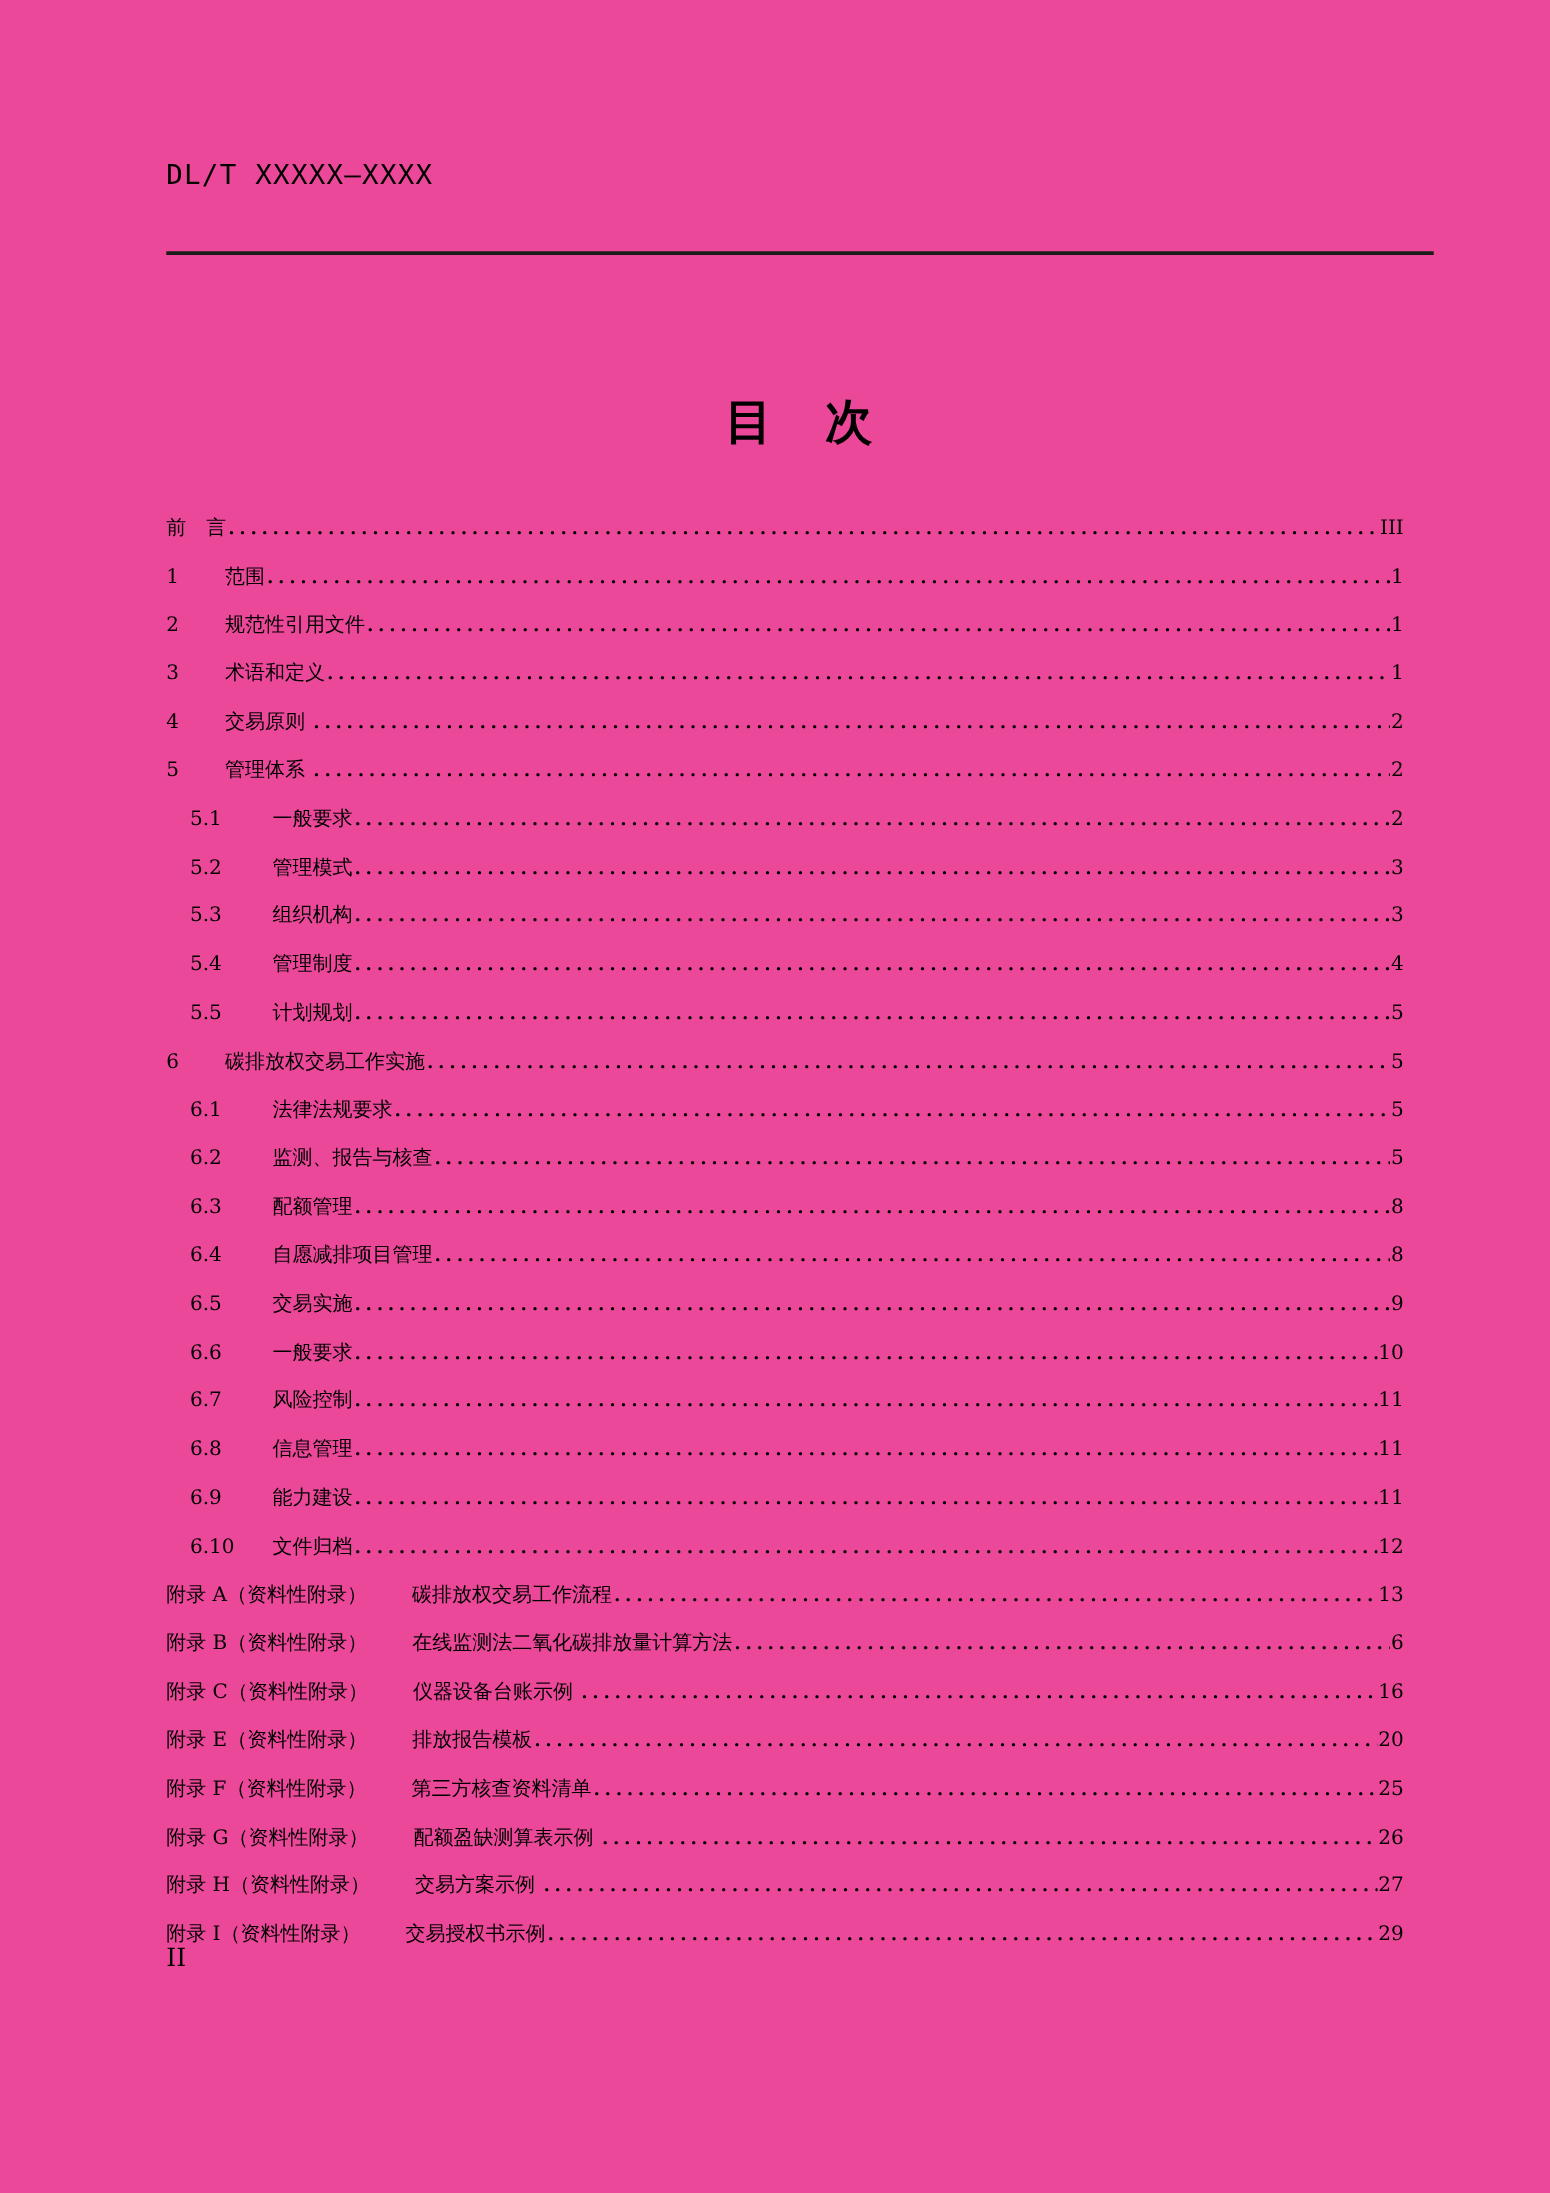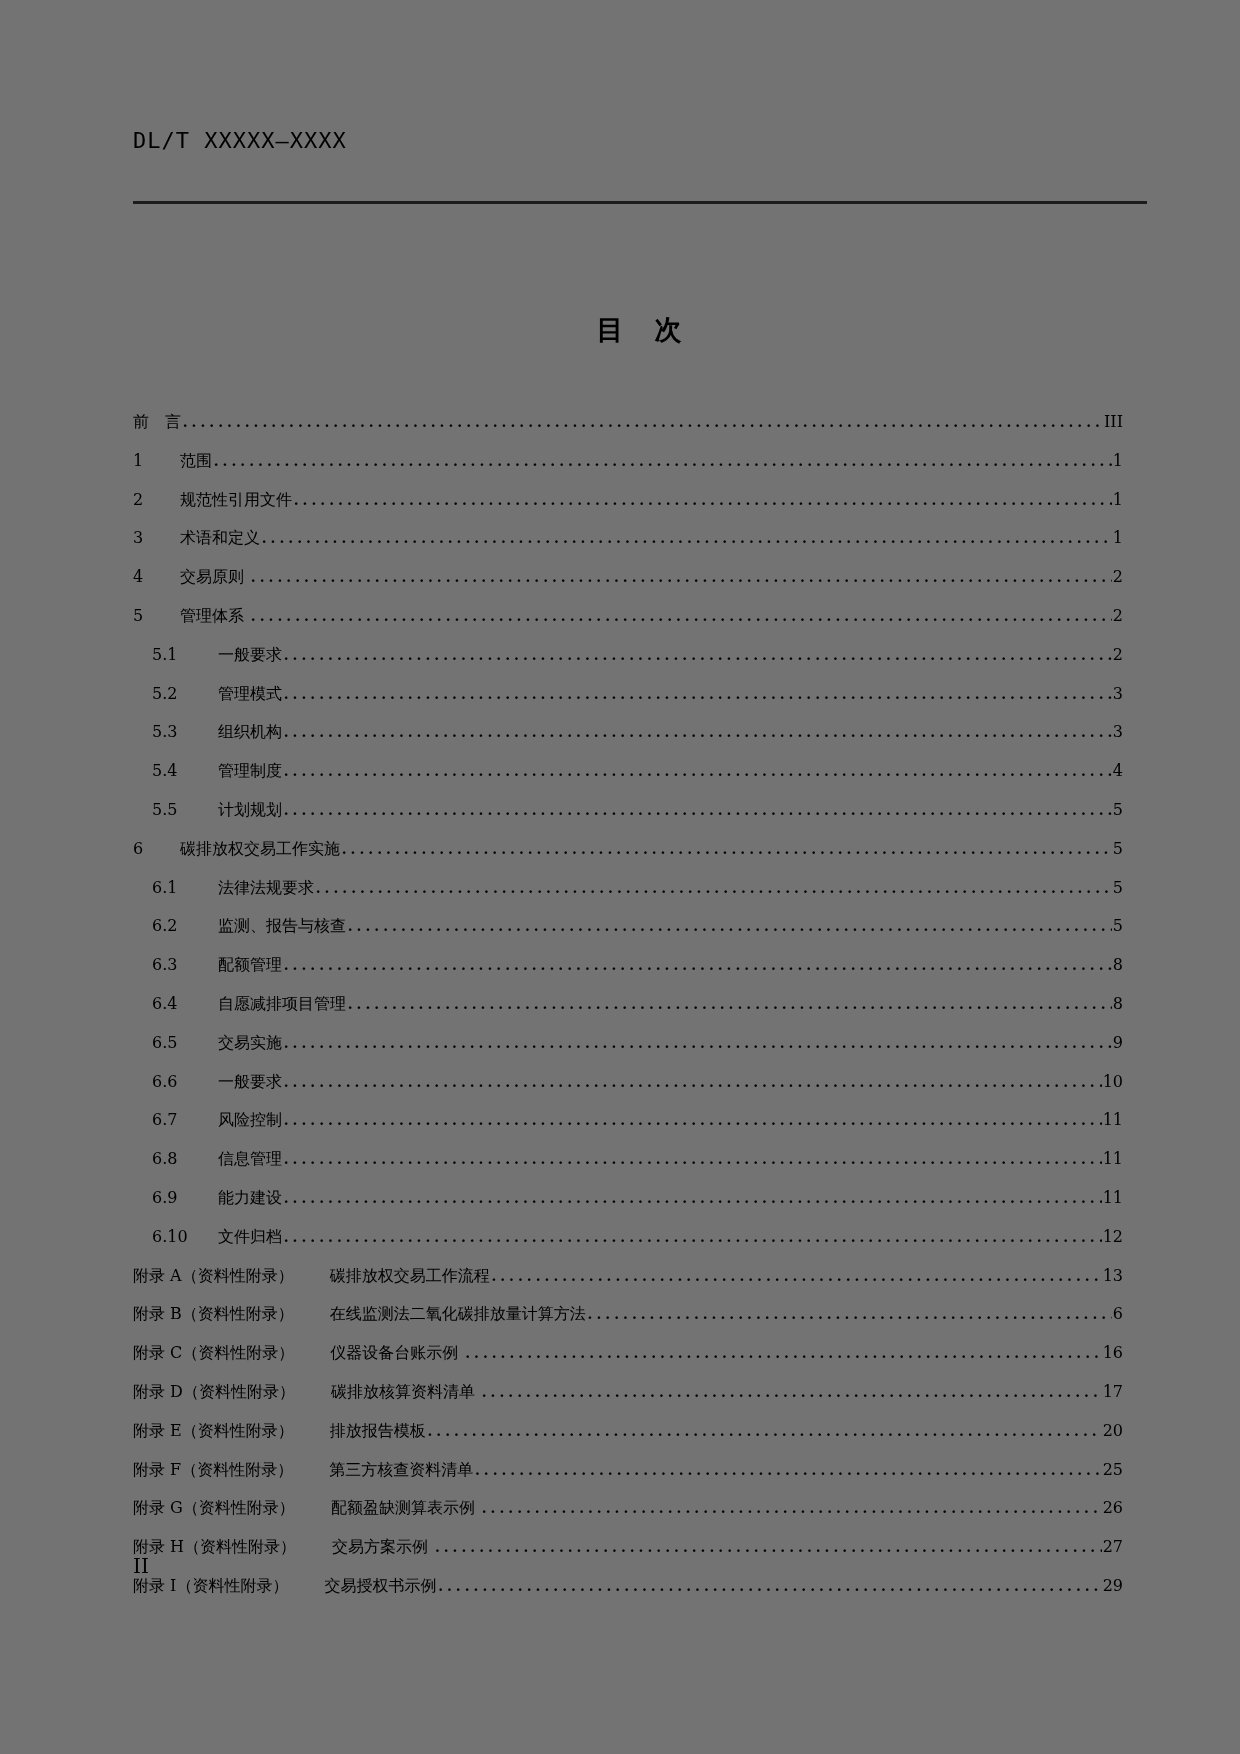--- a/index.html
+++ b/index.html
@@ -1,20 +1,20 @@
 <!DOCTYPE html>
 <html><head>
 <meta charset="utf-8">
 <style>
   html, body { margin: 0; padding: 0; background: #ffffff; }
   .page {
     position: relative;
     width: 1240px;
     height: 1754px;
-    background: #737373;
+    background: #ec4899;
     color: #000000;
     font-family: "DejaVu Serif", "Liberation Serif", serif;
     overflow: hidden;
   }
   .doc-code {
     position: absolute;
     left: 133px;
     top: 128px;
     font-family: "DejaVu Sans Mono", "Liberation Mono", monospace;
     font-size: 22px;
@@ -30,21 +30,21 @@
     background: #1c1c1c;
   }
   .page-title {
     position: absolute;
     left: 133px;
     top: 312px;
     width: 1014px;
     text-align: center;
     font-family: "DejaVu Sans", "Liberation Sans", sans-serif;
     font-weight: 700;
-    font-size: 27px;
+    font-size: 38px;
     letter-spacing: 2px;
   }
   .toc {
     position: absolute;
     left: 133px;
     top: 374px;
     width: 990px;
   }
   .toc-row {
     display: flex;
@@ -235,26 +235,20 @@
       <span class="dots"></span>
       <span class="page-num">6</span>
     </div>
       <div class="toc-row appendix">
       <span class="num">附录 C（资料性附录）</span>
       <span class="title-text">仪器设备台账示例 </span>
       <span class="dots"></span>
       <span class="page-num">16</span>
     </div>
       <div class="toc-row appendix">
-      <span class="num">附录 D（资料性附录）</span>
-      <span class="title-text">碳排放核算资料清单 </span>
-      <span class="dots"></span>
-      <span class="page-num">17</span>
-    </div>
-      <div class="toc-row appendix">
       <span class="num">附录 E（资料性附录）</span>
       <span class="title-text">排放报告模板</span>
       <span class="dots"></span>
       <span class="page-num">20</span>
     </div>
       <div class="toc-row appendix">
       <span class="num">附录 F（资料性附录）</span>
       <span class="title-text">第三方核查资料清单</span>
       <span class="dots"></span>
       <span class="page-num">25</span>

